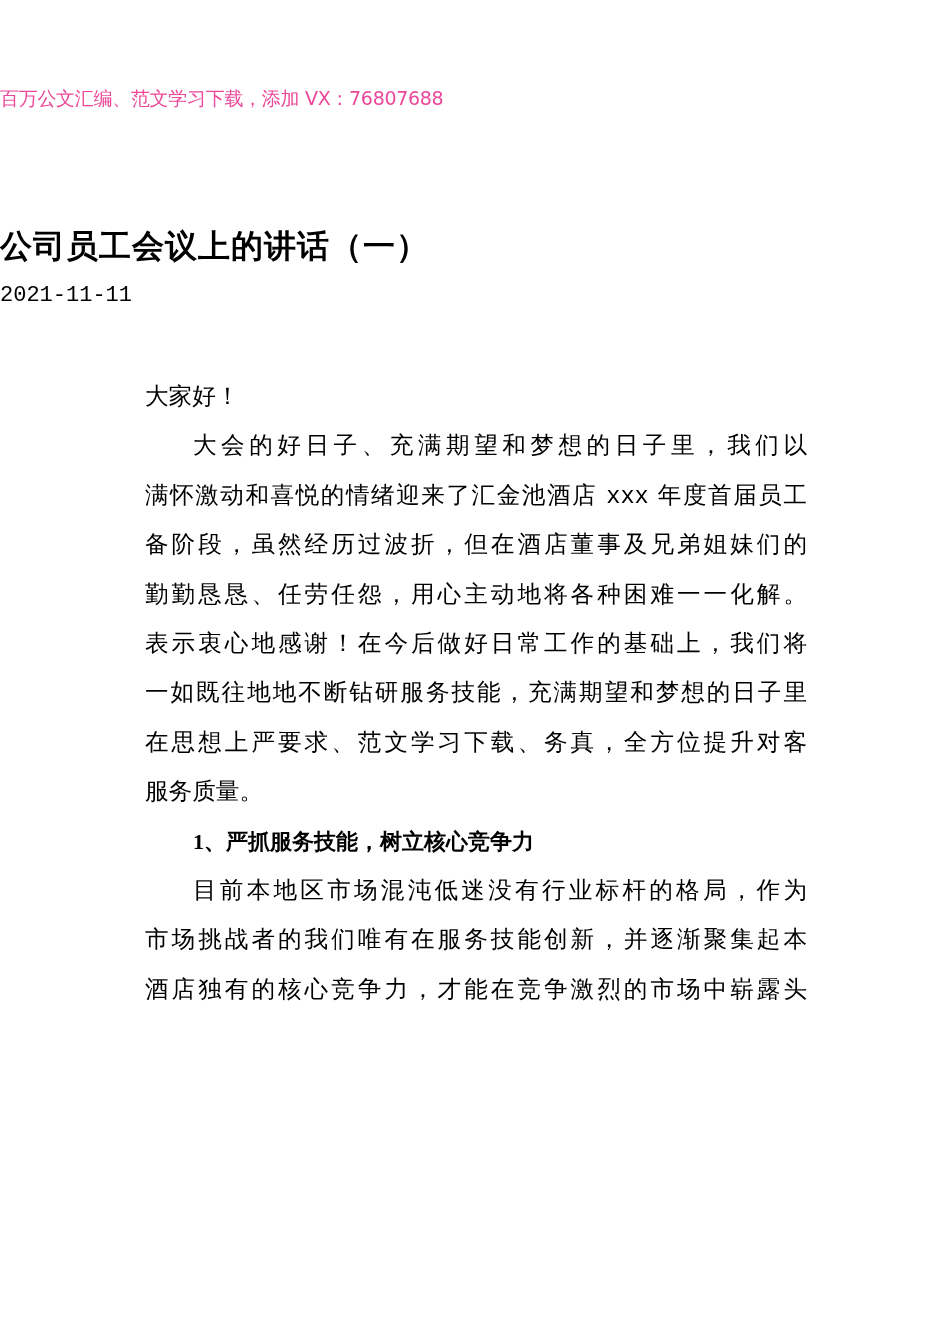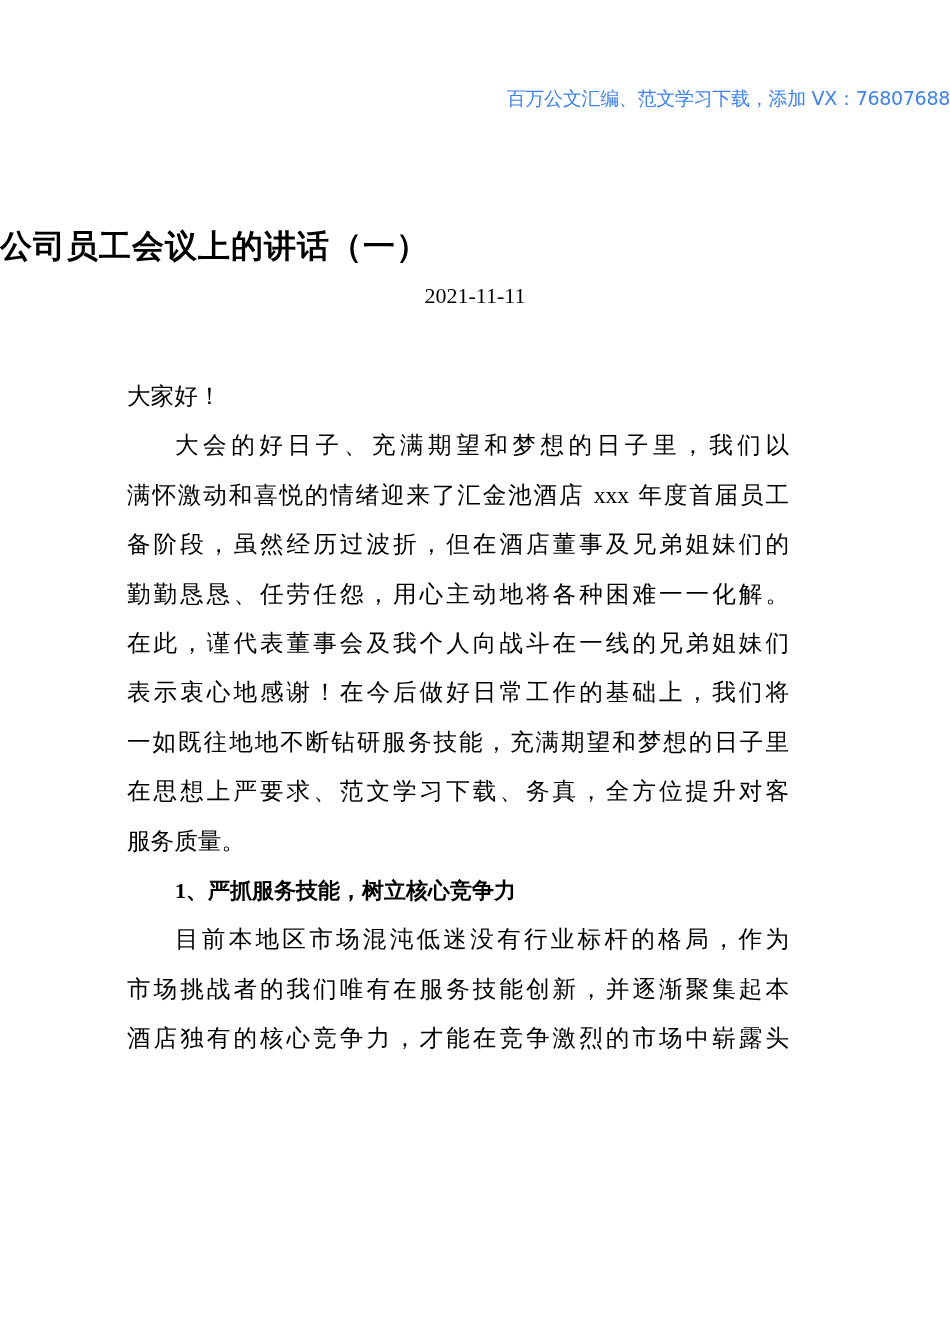--- a/index.html
+++ b/index.html
@@ -13,51 +13,50 @@
       position: relative;
       overflow: hidden;
       font-family: "DejaVu Sans", "Liberation Sans", sans-serif;
       color: #000000;
     }
     .watermark {
       position: absolute;
       top: 84px;
       left: 0;
       width: 950px;
-      text-align: right;
+      text-align: left;
       font-size: 19px;
       line-height: 28px;
-      color: #3b82f6;
+      color: #ec4899;
       letter-spacing: -0.3px;
     }
     .title {
       position: absolute;
       top: 222px;
       left: 0;
       width: 764px;
       text-align: left;
       font-size: 32px;
       font-weight: bold;
       line-height: 48px;
       letter-spacing: 1px;
     }
     .date {
       position: absolute;
       top: 281px;
       left: 0;
       width: 950px;
-      text-align: center;
-      font-family: Liberation Serif, serif;
+      font-family: Liberation Mono, monospace;
       font-size: 22px;
       line-height: 30px;
     }
     .body {
       position: absolute;
       top: 372px;
-      left: 127px;
+      left: 145px;
       width: 662px;
       font-size: 23.6px;
       line-height: 49.4px;
     }
     .line {
       display: block;
       white-space: nowrap;
       height: 49.4px;
       text-align: justify;
       text-align-last: justify;
@@ -70,41 +69,40 @@
     }
     .heading {
       font-weight: bold;
       font-size: 22px;
       text-align-last: left;
     }
     .heading .num {
       font-family: "Liberation Serif", "DejaVu Serif", serif;
     }
     .serif {
-      font-family: Liberation Serif, serif;
+      font-family: Liberation Mono, monospace;
     }
   </style>
 </head>
 <body>
 
 <div class="watermark">百万公文汇编、范文学习下载，添加 VX：76807688</div>
 
 <div class="title">公司员工会议上的讲话（一）</div>
 
 <div class="date">2021-11-11</div>
 
 <div class="body">
   <span class="line last">大家好！</span>
 
   <div>
     <span class="line indent">大会的好日子、充满期望和梦想的日子里，我们以</span>
     <span class="line">满怀激动和喜悦的情绪迎来了汇金池酒店 <span class="serif">xxx</span> 年度首届员工</span>
     <span class="line">备阶段，虽然经历过波折，但在酒店董事及兄弟姐妹们的</span>
     <span class="line">勤勤恳恳、任劳任怨，用心主动地将各种困难一一化解。</span>
-    <span class="line">在此，谨代表董事会及我个人向战斗在一线的兄弟姐妹们</span>
     <span class="line">表示衷心地感谢！在今后做好日常工作的基础上，我们将</span>
     <span class="line">一如既往地地不断钻研服务技能，充满期望和梦想的日子里</span>
     <span class="line">在思想上严要求、范文学习下载、务真，全方位提升对客</span>
     <span class="line last">服务质量。</span>
   </div>
 
   <span class="line indent heading"><span class="num">1、</span><span>严抓服务技能，树立核心竞争力</span></span>
 
   <div>
     <span class="line indent">目前本地区市场混沌低迷没有行业标杆的格局，作为</span>

